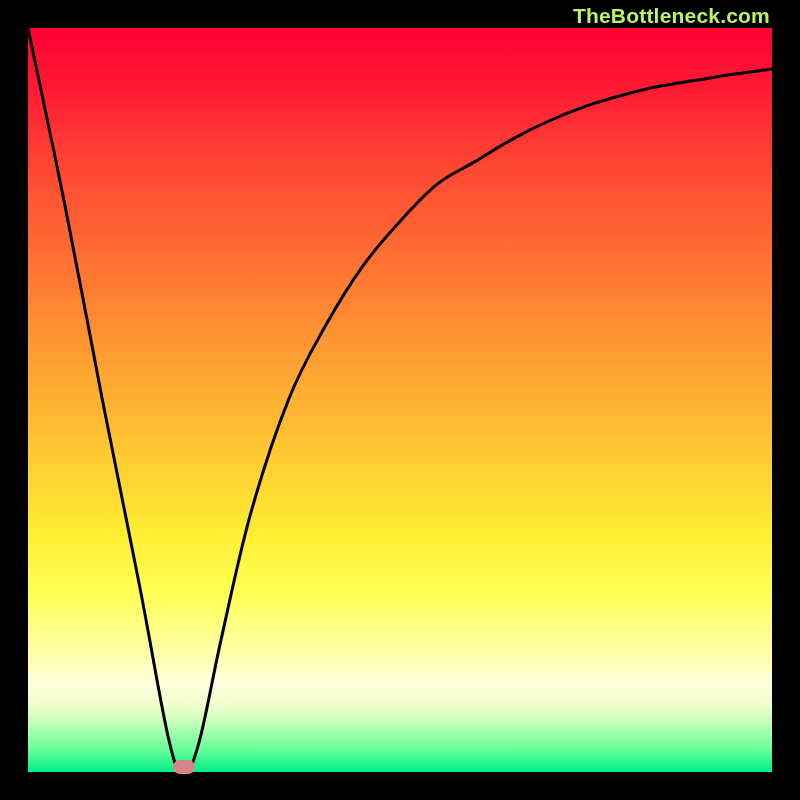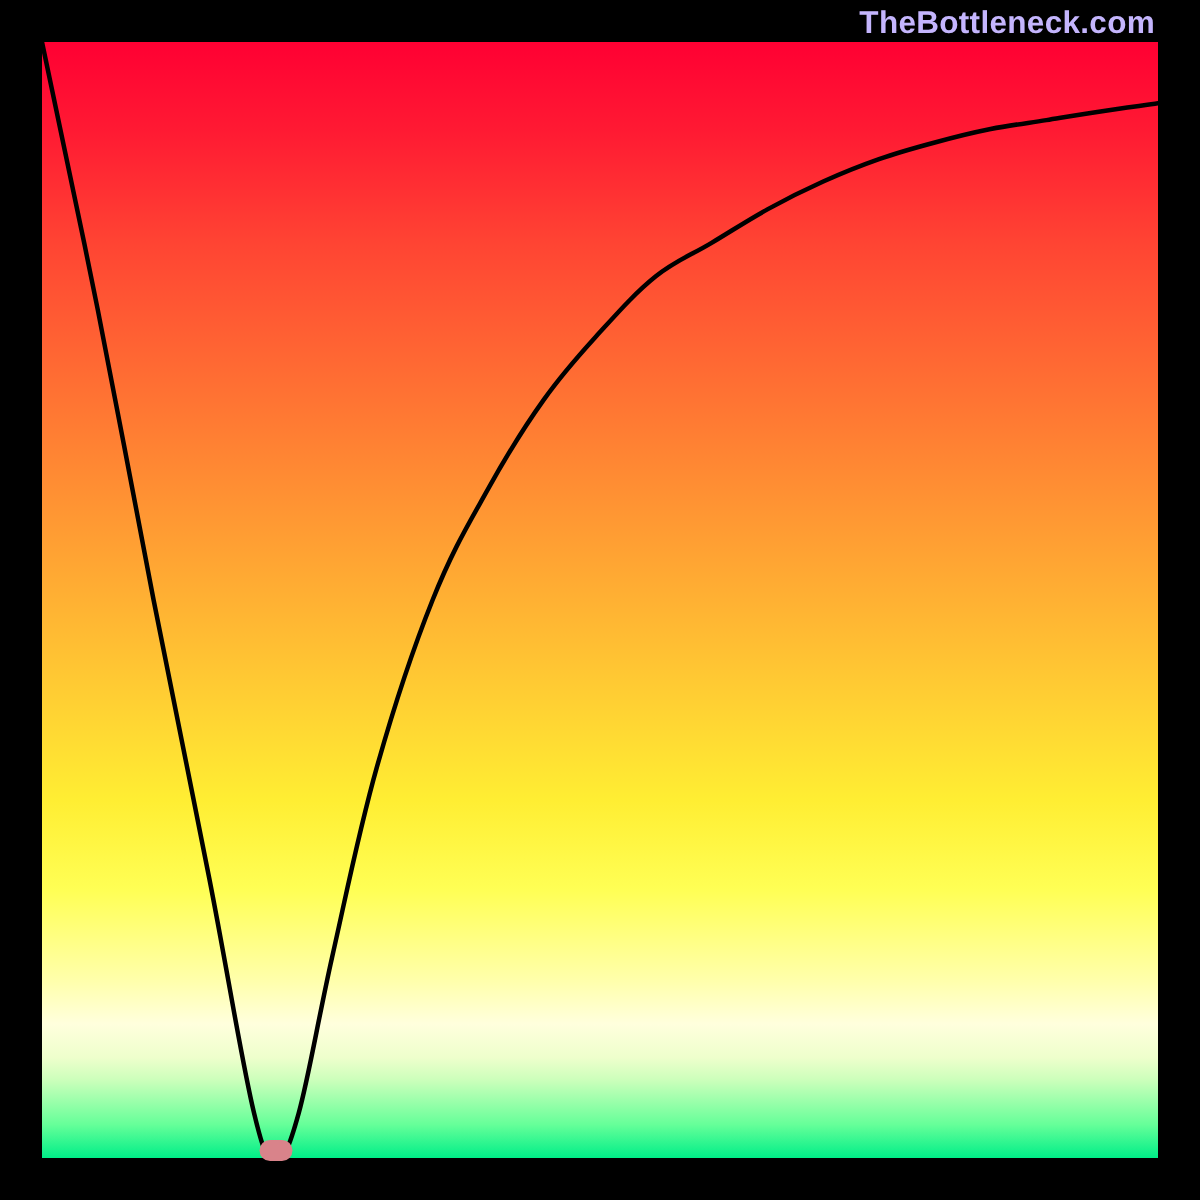--- a/index.html
+++ b/index.html
@@ -48,21 +48,21 @@
     left: 0;
     top: 0;
     width: 744px;
     height: 744px;
     pointer-events: none;
   }
   .watermark {
     position: absolute;
     top: 4px;
     right: 30px;
-    color: #c4b5fd;
+    color: #bef264;
     font-family: Arial, Helvetica, sans-serif;
     font-size: 21px;
     font-weight: 600;
     letter-spacing: 0.2px;
   }
   .marker {
     position: absolute;
     width: 22px;
     height: 14px;
     border-radius: 7px;

